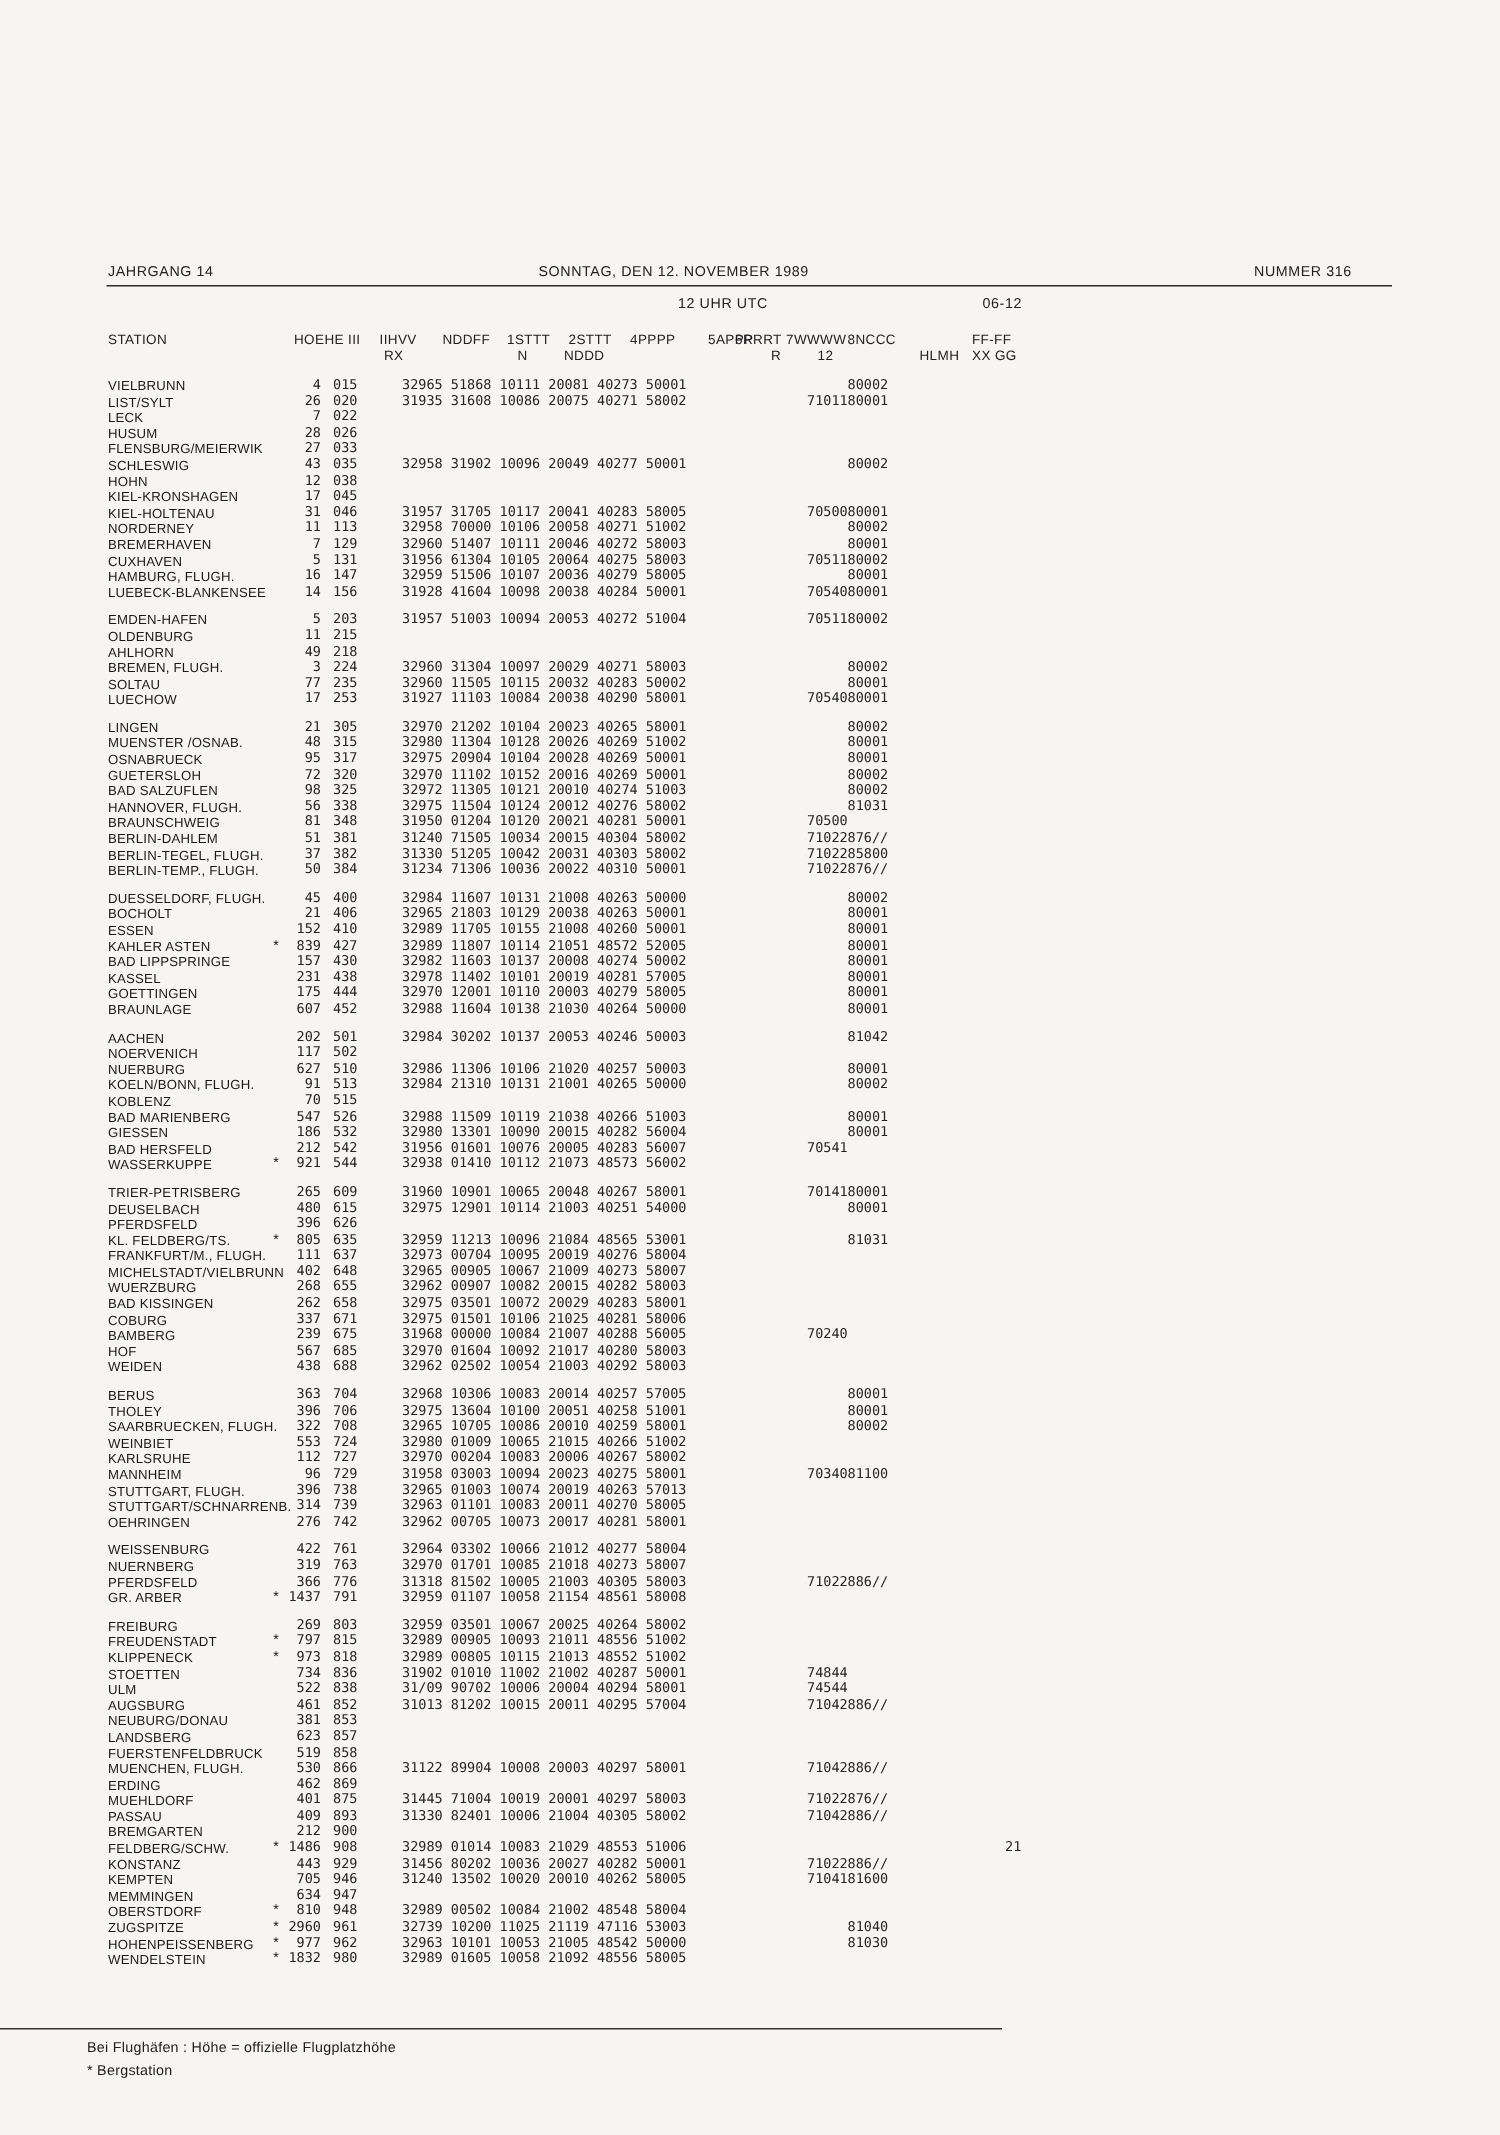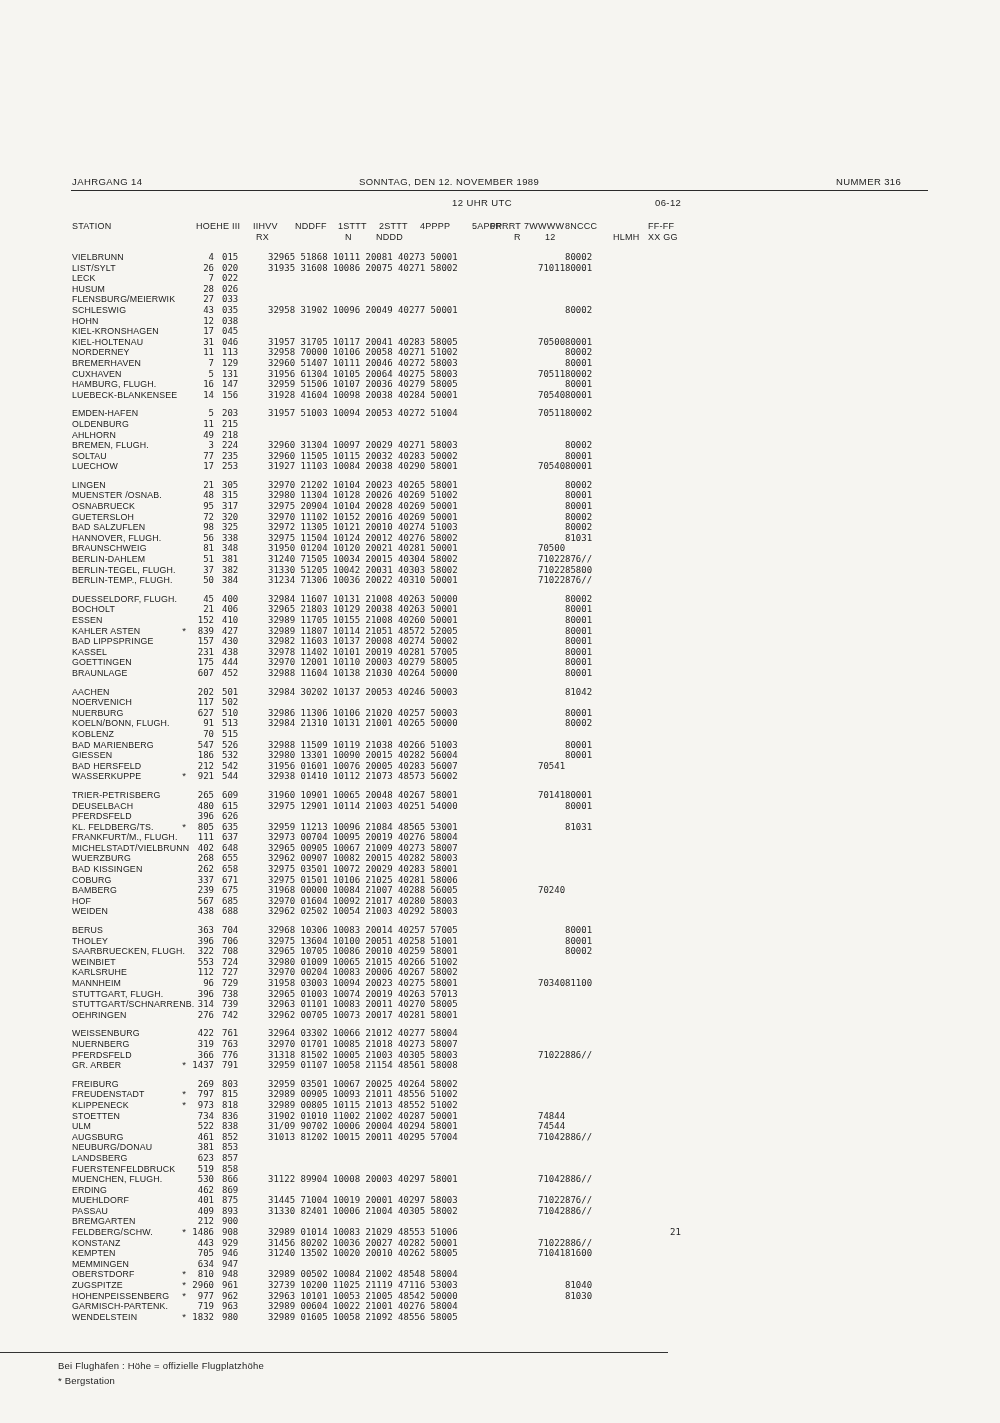--- a/index.html
+++ b/index.html
@@ -1122,31 +1122,20 @@
           <span class="cell star">*</span>
           <span class="cell hoehe">977</span>
           <span class="cell sp"></span>
           <span class="cell iii">962</span>
           <span class="cell obs">32963 10101 10053 21005 48542 50000</span>
           <span class="cell g7"></span>
           <span class="cell g8">81030</span>
           <span class="cell ff"></span>
         </div>
         <div class="row">
-          <span class="cell name">GARMISCH-PARTENK.</span>
-          <span class="cell star"></span>
-          <span class="cell hoehe">719</span>
-          <span class="cell sp"></span>
-          <span class="cell iii">963</span>
-          <span class="cell obs">32989 00604 10022 21001 40276 58004</span>
-          <span class="cell g7"></span>
-          <span class="cell g8"></span>
-          <span class="cell ff"></span>
-        </div>
-        <div class="row">
           <span class="cell name">WENDELSTEIN</span>
           <span class="cell star">*</span>
           <span class="cell hoehe">1832</span>
           <span class="cell sp"></span>
           <span class="cell iii">980</span>
           <span class="cell obs">32989 01605 10058 21092 48556 58005</span>
           <span class="cell g7"></span>
           <span class="cell g8"></span>
           <span class="cell ff"></span>
         </div>

